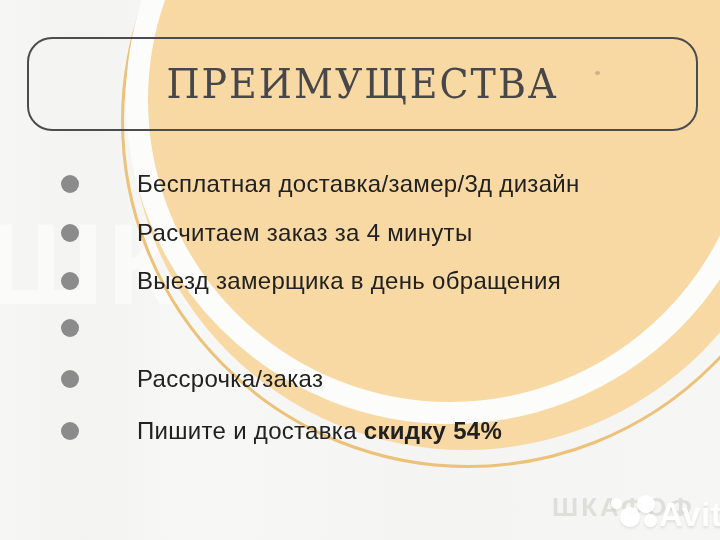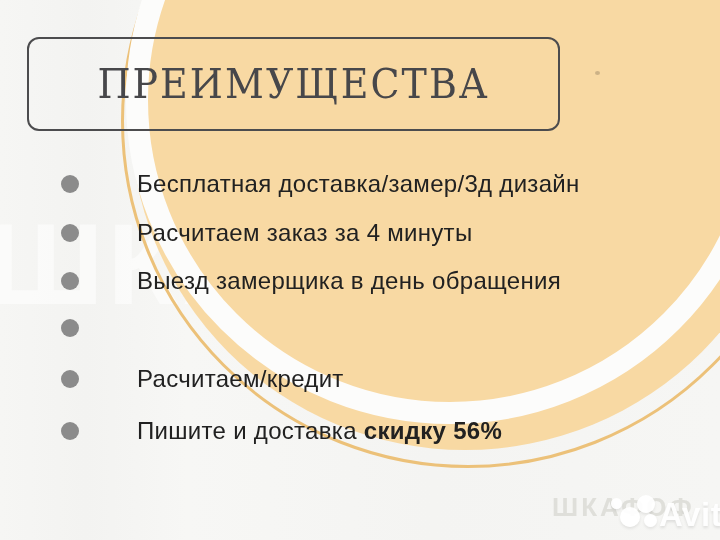--- a/index.html
+++ b/index.html
@@ -28,23 +28,23 @@
     position:absolute;left:130px;top:-220px;width:670px;height:670px;
     background:#f8d9a3;border-radius:50%;
     z-index:3;
   }
   .ring{
     position:absolute;left:126px;top:-224px;width:604px;height:604px;
     border:22px solid #fcfcfb;border-radius:50%;
     z-index:4;
   }
   .title-box{
-    position:absolute;left:27px;top:37px;width:533px;height:94px;
+    position:absolute;left:27px;top:37px;width:671px;height:94px;
     box-sizing:border-box;
-    border:2px solid #4c4c4e;border-radius:12px;
+    border:2px solid #4c4c4e;border-radius:25px;
     z-index:6;
     display:flex;align-items:center;justify-content:center;
   }
   .title-text{
     font-family:"DejaVu Serif","Liberation Serif",serif;
     font-size:38px;letter-spacing:2px;color:#47474a;
     transform:scaleY(1.06);
     white-space:nowrap;
   }
   .speck{
@@ -121,26 +121,26 @@
     <span class="bullet"></span>
     <span class="btext"><span>Выезд замерщика в день обращения</span><b></b></span>
   </div>
 
   <div class="row" style="top:313px">
     <span class="bullet"></span>
   </div>
 
   <div class="row" style="top:364px">
     <span class="bullet"></span>
-    <span class="btext"><span>Расчитаем/кредит</span><b></b></span>
+    <span class="btext"><span>Рассрочка/заказ</span><b></b></span>
   </div>
 
   <div class="row" style="top:416px">
     <span class="bullet"></span>
-    <span class="btext"><span>Пишите и доставка </span><b>скидку 56%</b></span>
+    <span class="btext"><span>Пишите и доставка </span><b>скидку 54%</b></span>
   </div>
 
   <div class="ghost-bottom">ШКАФОФ</div>
 
   <div class="avito">
     <span class="dot dot-c"></span>
     <span class="dot dot-b"></span>
     <span class="dot dot-a"></span>
     <span class="dot dot-d"></span>
     <span class="avito-word">Avito</span>

